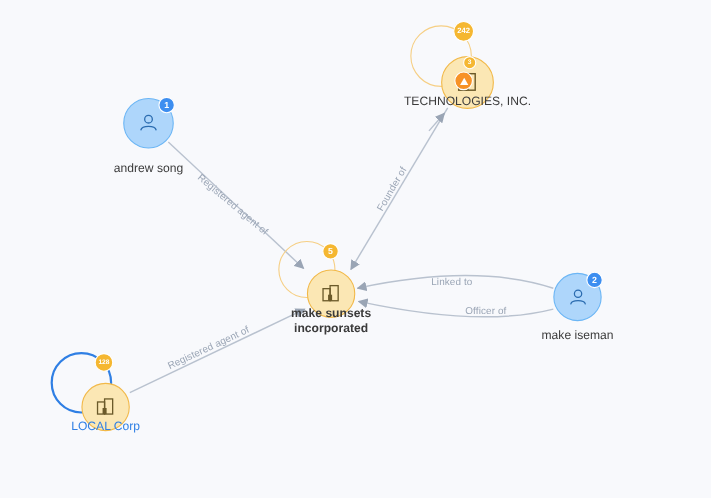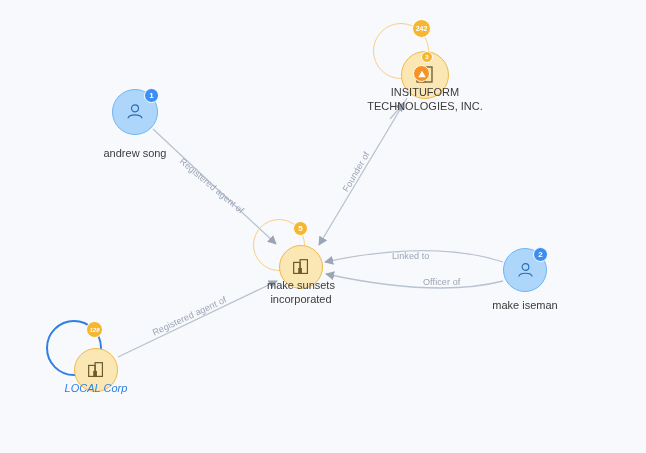--- a/index.html
+++ b/index.html
@@ -169,53 +169,52 @@
       </svg>
     </div>
     <div class="badge badge-amber" style="width:19px; height:19px; font-size:7px; top:-32px; left:11px;">242</div>
     <div class="badge badge-amber" style="width:12px; height:12px; font-size:6px; top:0px; left:20px;">3</div>
     <div class="badge badge-warn" style="width:17px; height:17px; top:14px; left:12px;">
       <svg width="10" height="10" viewBox="0 0 24 24">
         <path d="M 12 4 L 21 20 L 3 20 Z" fill="#ffffff"></path>
       </svg>
     </div>
     <div class="node-label" style="top:34px;">
-      <div>INSITUFORM</div>
       <div>TECHNOLOGIES, INC.</div>
     </div>
   </div>
 
   <div class="node" style="left:301px; top:267px;">
     <div class="ring-outer" style="width:52px; height:52px; left:-26px; top:-26px;"></div>
     <div class="node-circle node-company" style="width:44px; height:44px;">
       <svg width="22" height="22" viewBox="0 0 24 24">
         <rect x="4" y="7" width="7" height="12" fill="none" stroke="#6b5a2a" stroke-width="1.3"></rect>
         <rect x="11" y="4" width="8" height="15" fill="none" stroke="#6b5a2a" stroke-width="1.3"></rect>
         <rect x="9" y="13" width="4" height="6" fill="#6b5a2a"></rect>
       </svg>
     </div>
     <div class="badge badge-amber" style="width:15px; height:15px; font-size:8px; top:-24px; left:14px;">5</div>
-    <div class="node-label" style="top:33px;">
+    <div class="node-label" style="top:33px;font-weight:bold;">
       <div>make sunsets</div>
       <div>incorporated</div>
     </div>
   </div>
 
   <div class="node" style="left:525px; top:270px;">
     <div class="node-circle node-person" style="width:44px; height:44px;">
       <svg width="21" height="21" viewBox="0 0 24 24">
         <circle cx="12" cy="8" r="3.8" fill="none" stroke="#2b6cb0" stroke-width="1.3"></circle>
         <path d="M 4.5 18.5 C 5.5 14, 18.5 14, 19.5 18.5" fill="none" stroke="#2b6cb0" stroke-width="1.3" stroke-linecap="round"></path>
       </svg>
       <div class="badge badge-blue" style="width:15px; height:15px; font-size:8px; top:-2px; right:-2px;">2</div>
     </div>
     <div class="node-label" style="top:50px;">make iseman</div>
   </div>
 
-  <div class="node" style="left:96px; top:370px;font-style:italic;">
+  <div class="node" style="left:96px; top:370px;">
     <div class="ring-select" style="width:56px; height:56px; left:-28px; top:-28px;"></div>
     <div class="node-circle node-company" style="width:44px; height:44px;">
       <svg width="22" height="22" viewBox="0 0 24 24">
         <rect x="4" y="7" width="7" height="12" fill="none" stroke="#6b5a2a" stroke-width="1.3"></rect>
         <rect x="11" y="4" width="8" height="15" fill="none" stroke="#6b5a2a" stroke-width="1.3"></rect>
         <rect x="9" y="13" width="4" height="6" fill="#6b5a2a"></rect>
       </svg>
     </div>
     <div class="badge badge-amber" style="width:17px; height:17px; font-size:6px; top:-27px; left:12px;">128</div>
     <div class="node-label selected" style="top:33px;">LOCAL Corp</div>

